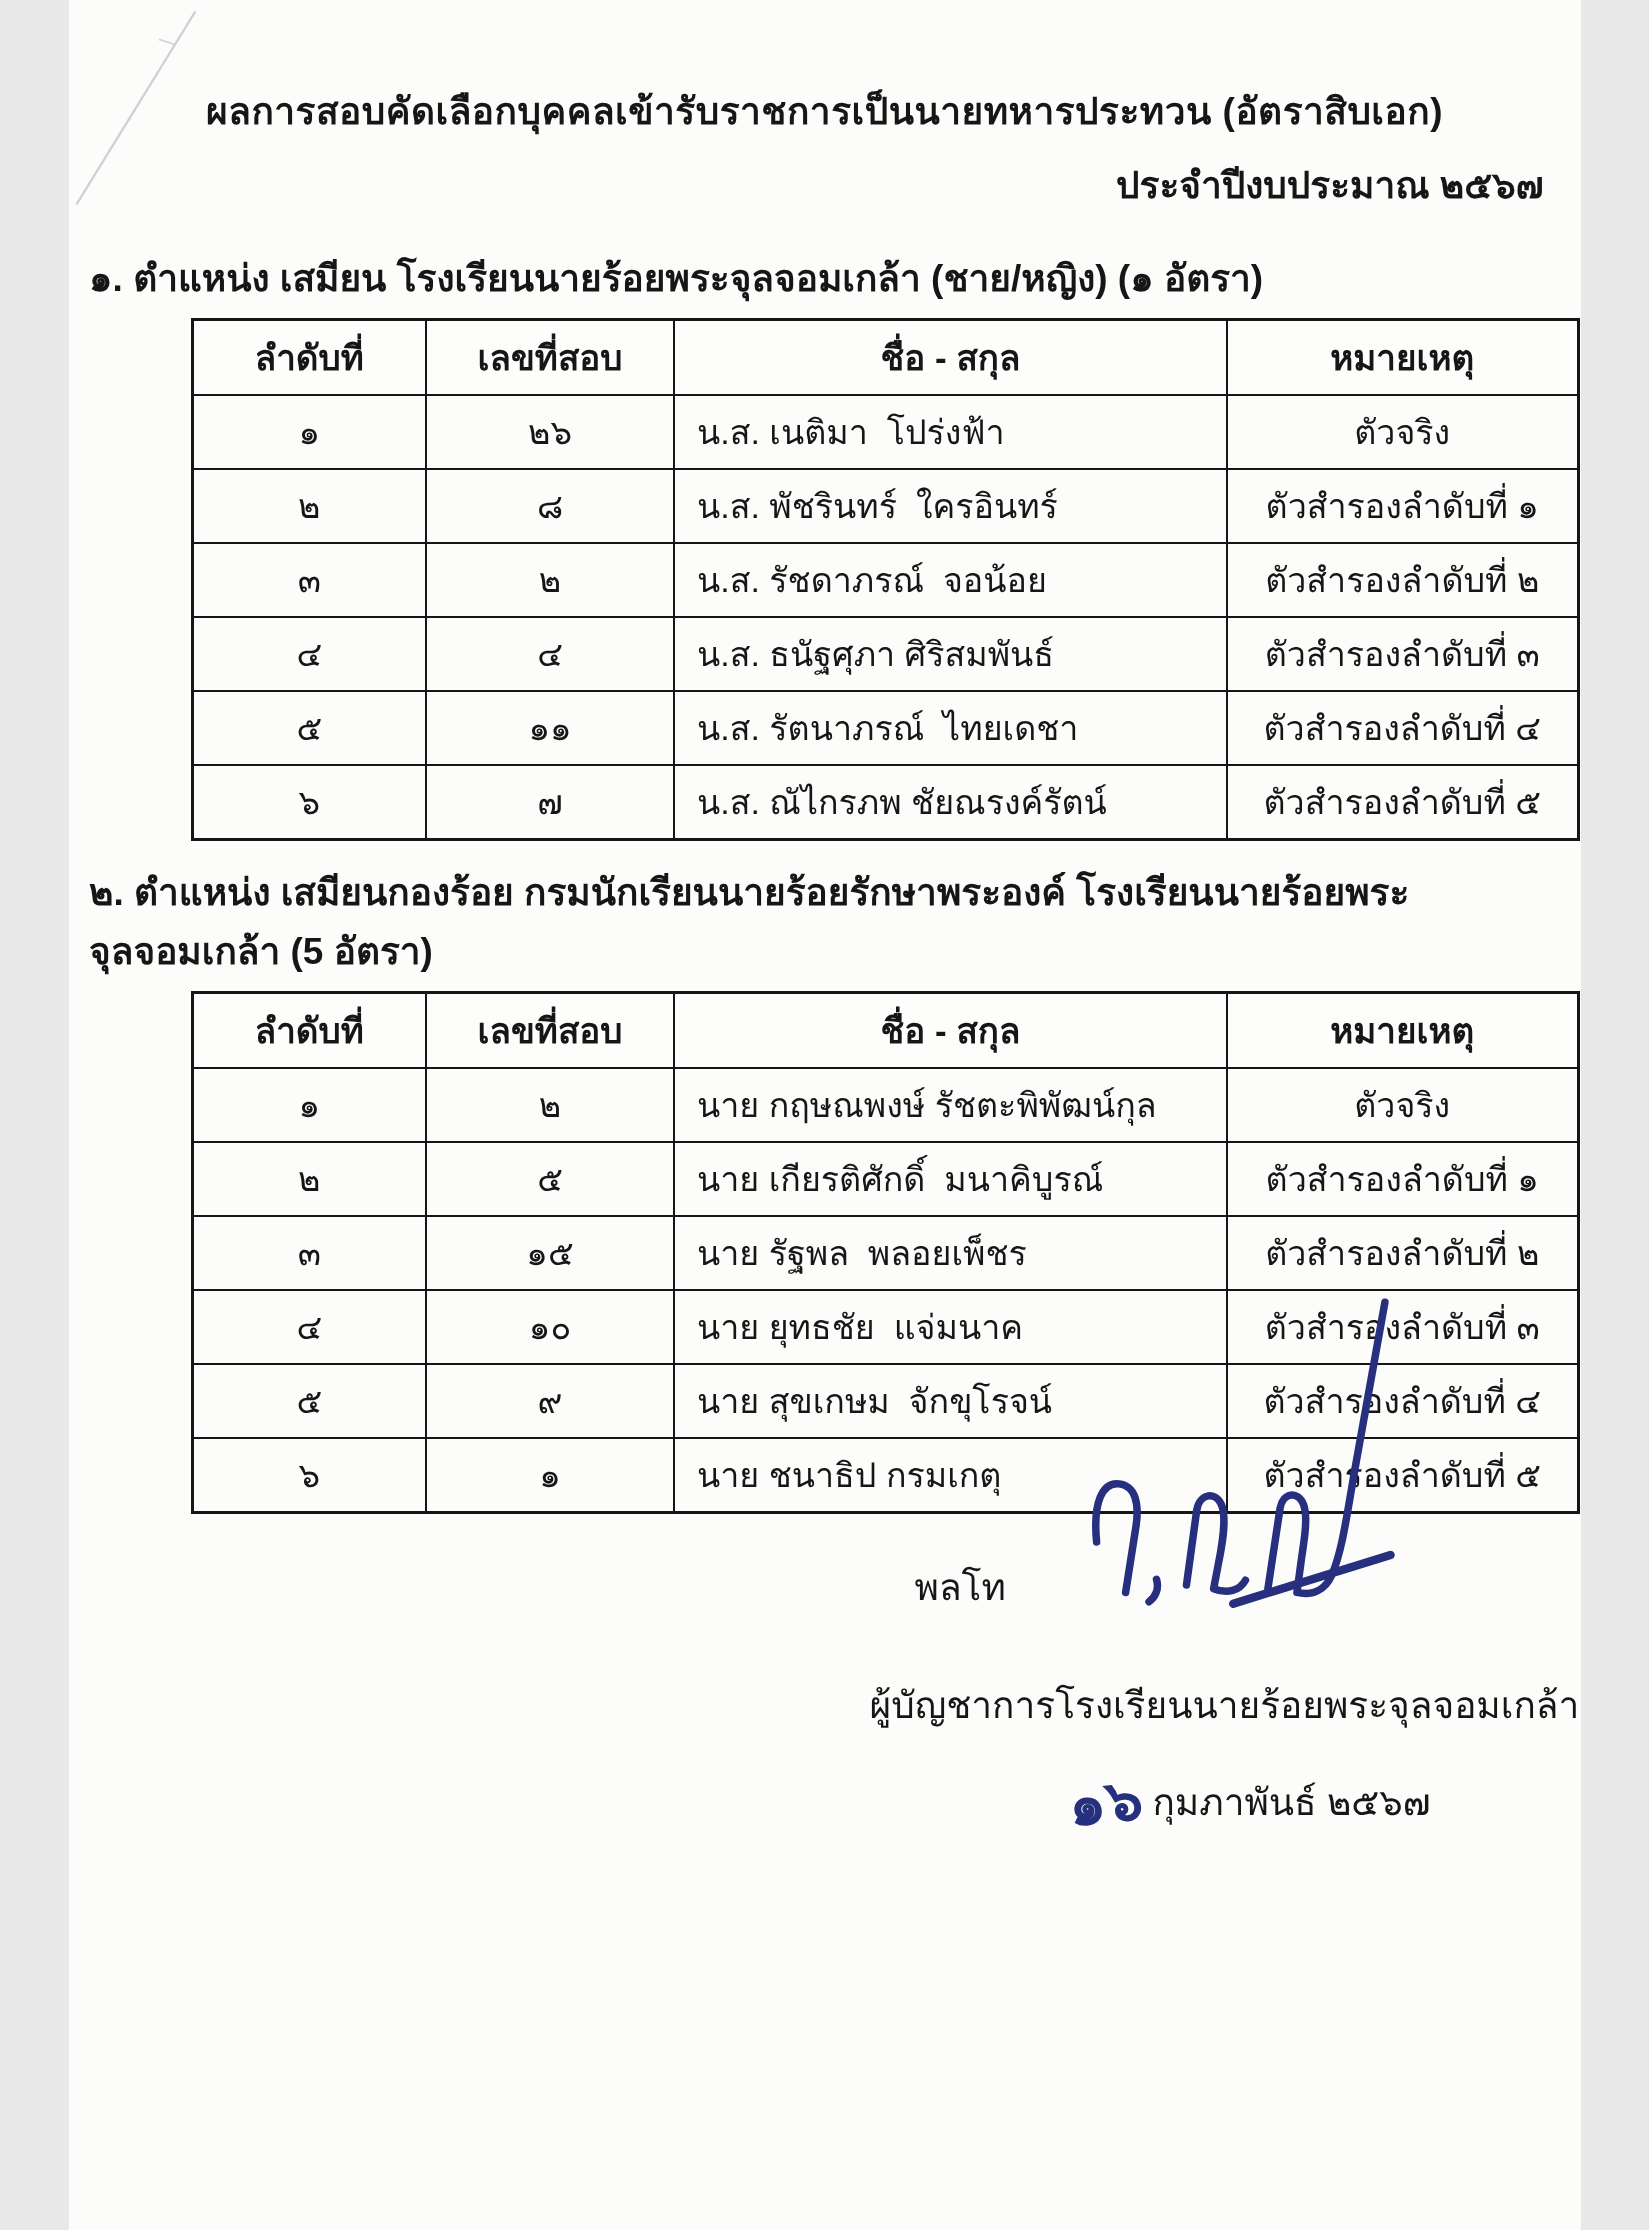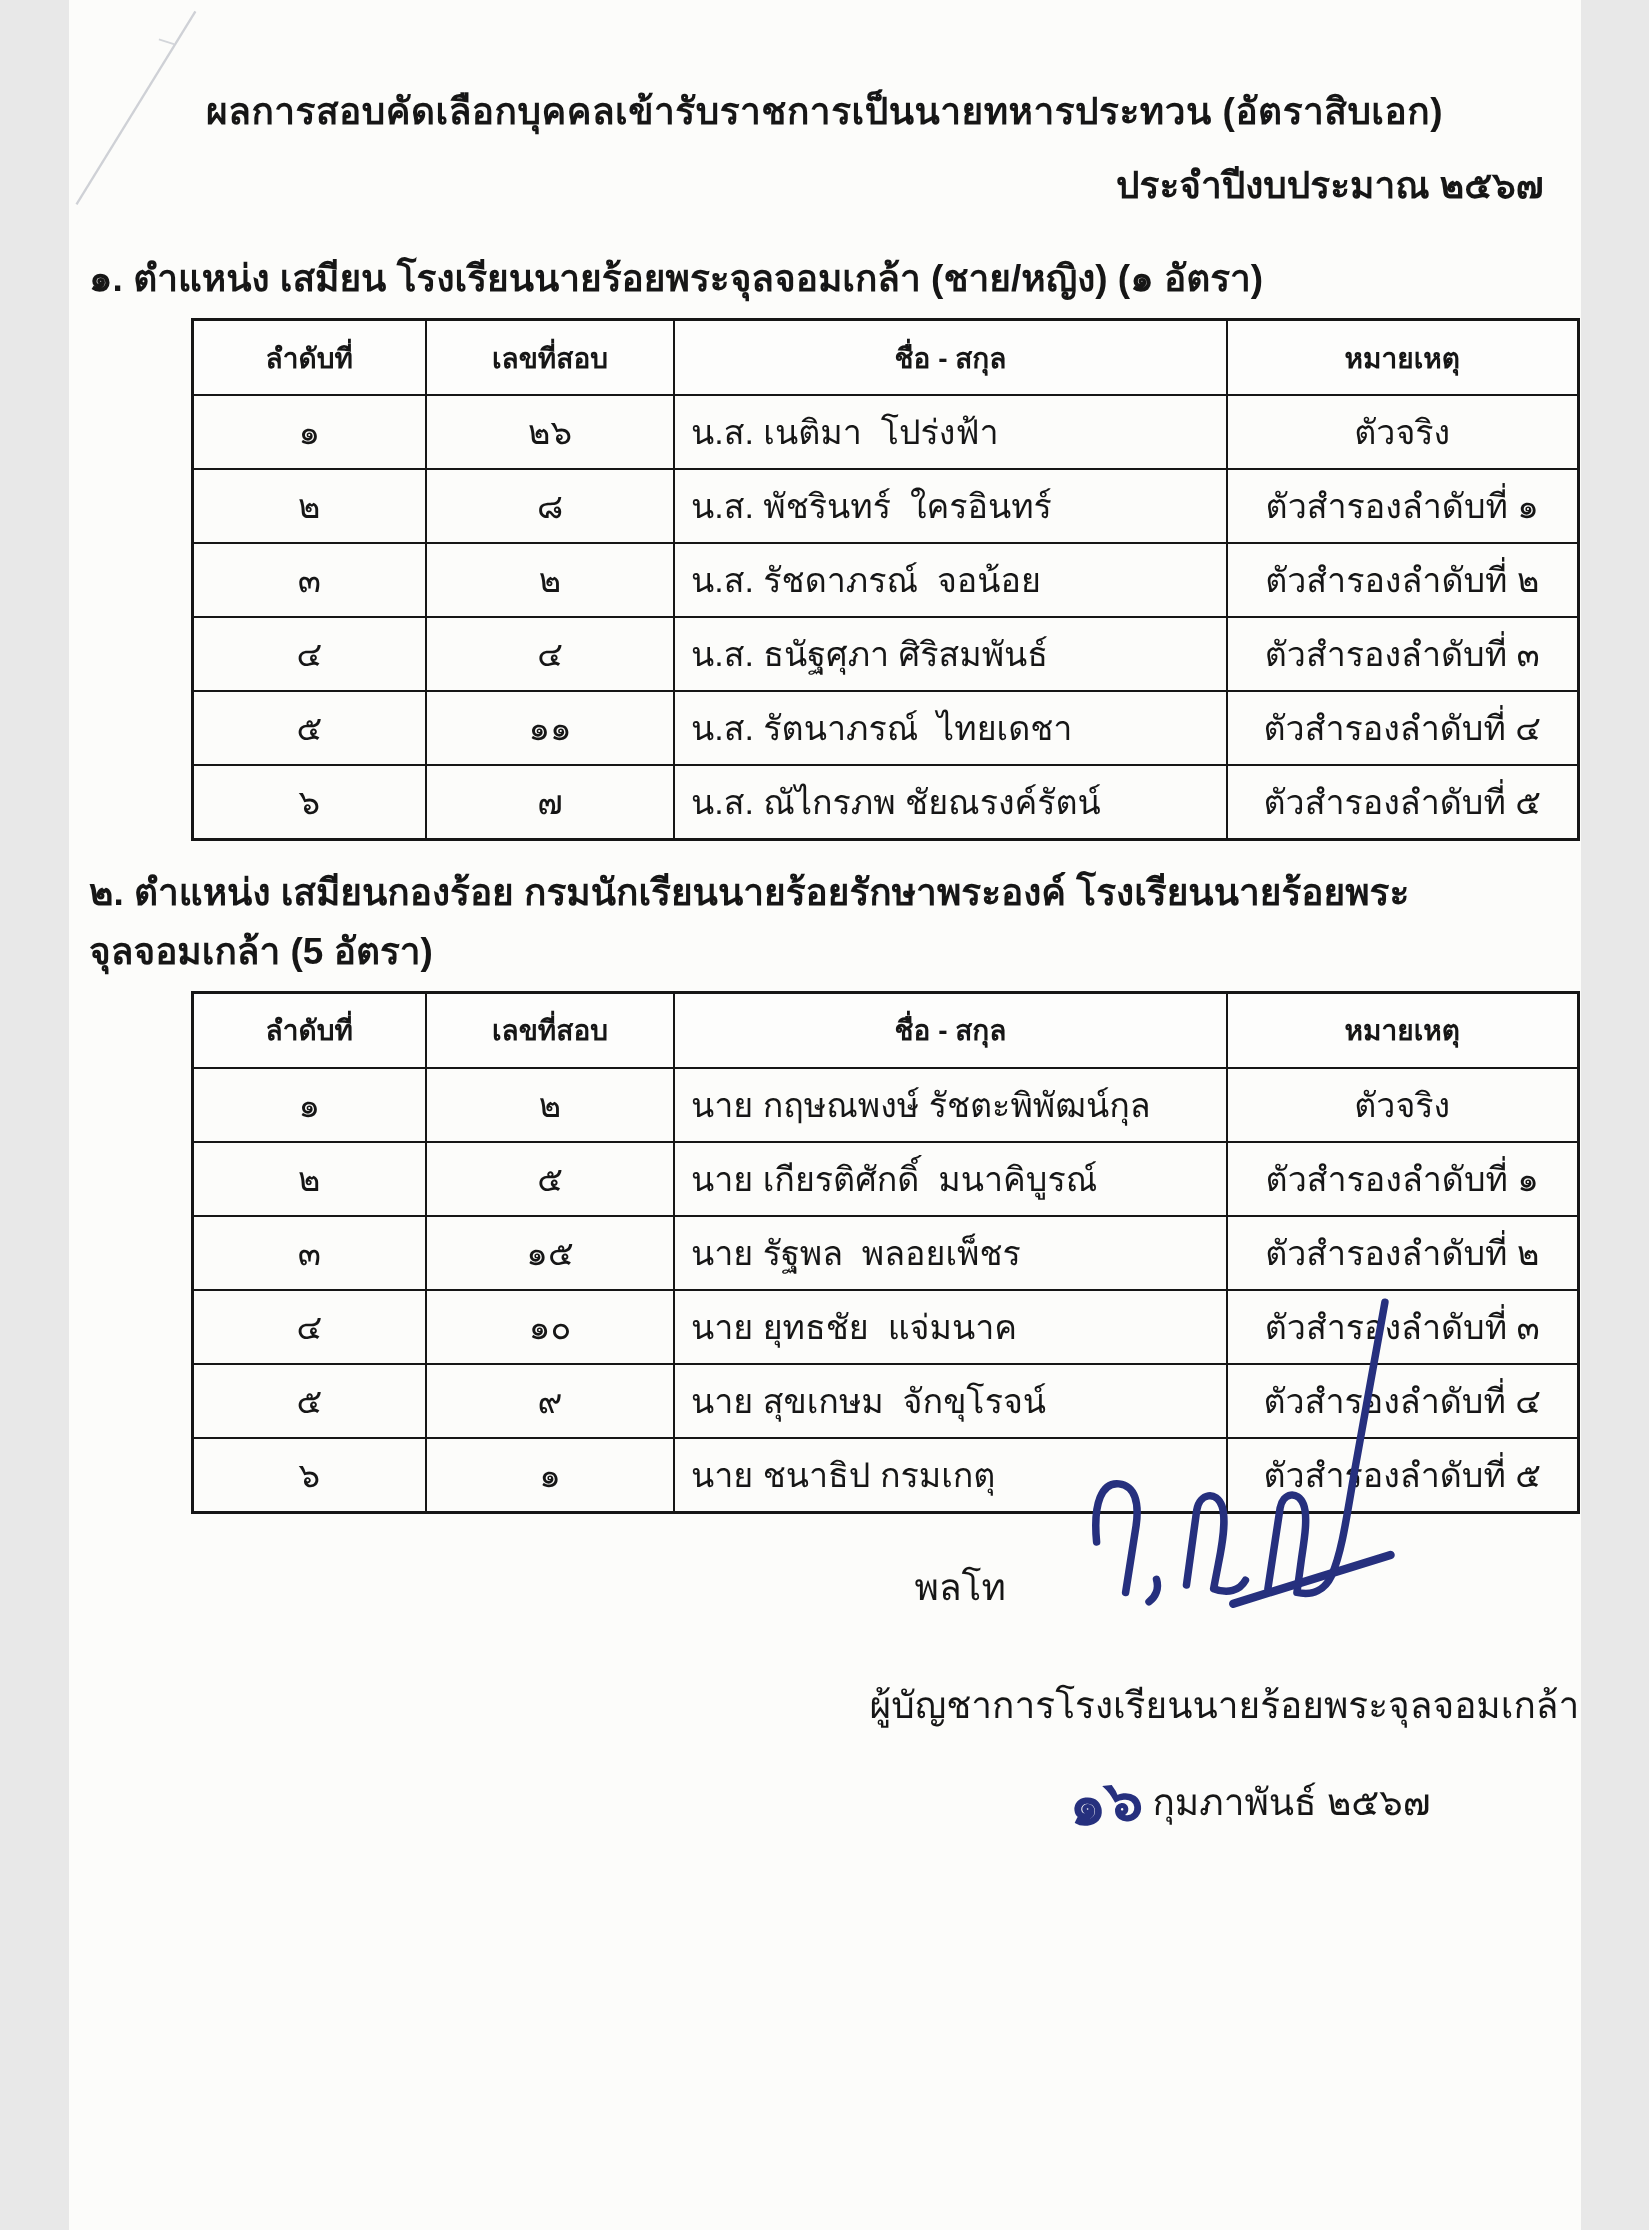--- a/index.html
+++ b/index.html
@@ -35,34 +35,34 @@
     width:1387px;
     border-collapse:collapse;
     table-layout:fixed;
   }
   table.results, table.results th, table.results td{
     border:2.8px solid #161616;
   }
   table.results{border-width:3.7px;}
   table.results th{
     height:71px;
-    font-size:28px;font-weight:600;
+    font-size:35px;font-weight:600;
     text-align:center;vertical-align:middle;
     background:#fdfdfc;
   }
   table.results td{
     height:70px;
     font-size:34px;font-weight:400;
     text-align:center;vertical-align:middle;
     white-space:pre-wrap;
     overflow:hidden;
   }
   table.results td.name-cell{
     text-align:left;
-    padding-left:16px;
+    padding-left:22px;
     margin-left:48px;
   }
   .col-no{width:234px;}
   .col-exam{width:248px;}
   .col-name{width:553px;}
   .col-remark{width:351px;}
   .sig-rank{
     position:absolute;left:846px;top:1557px;
     font-size:37px;font-weight:500;
   }

